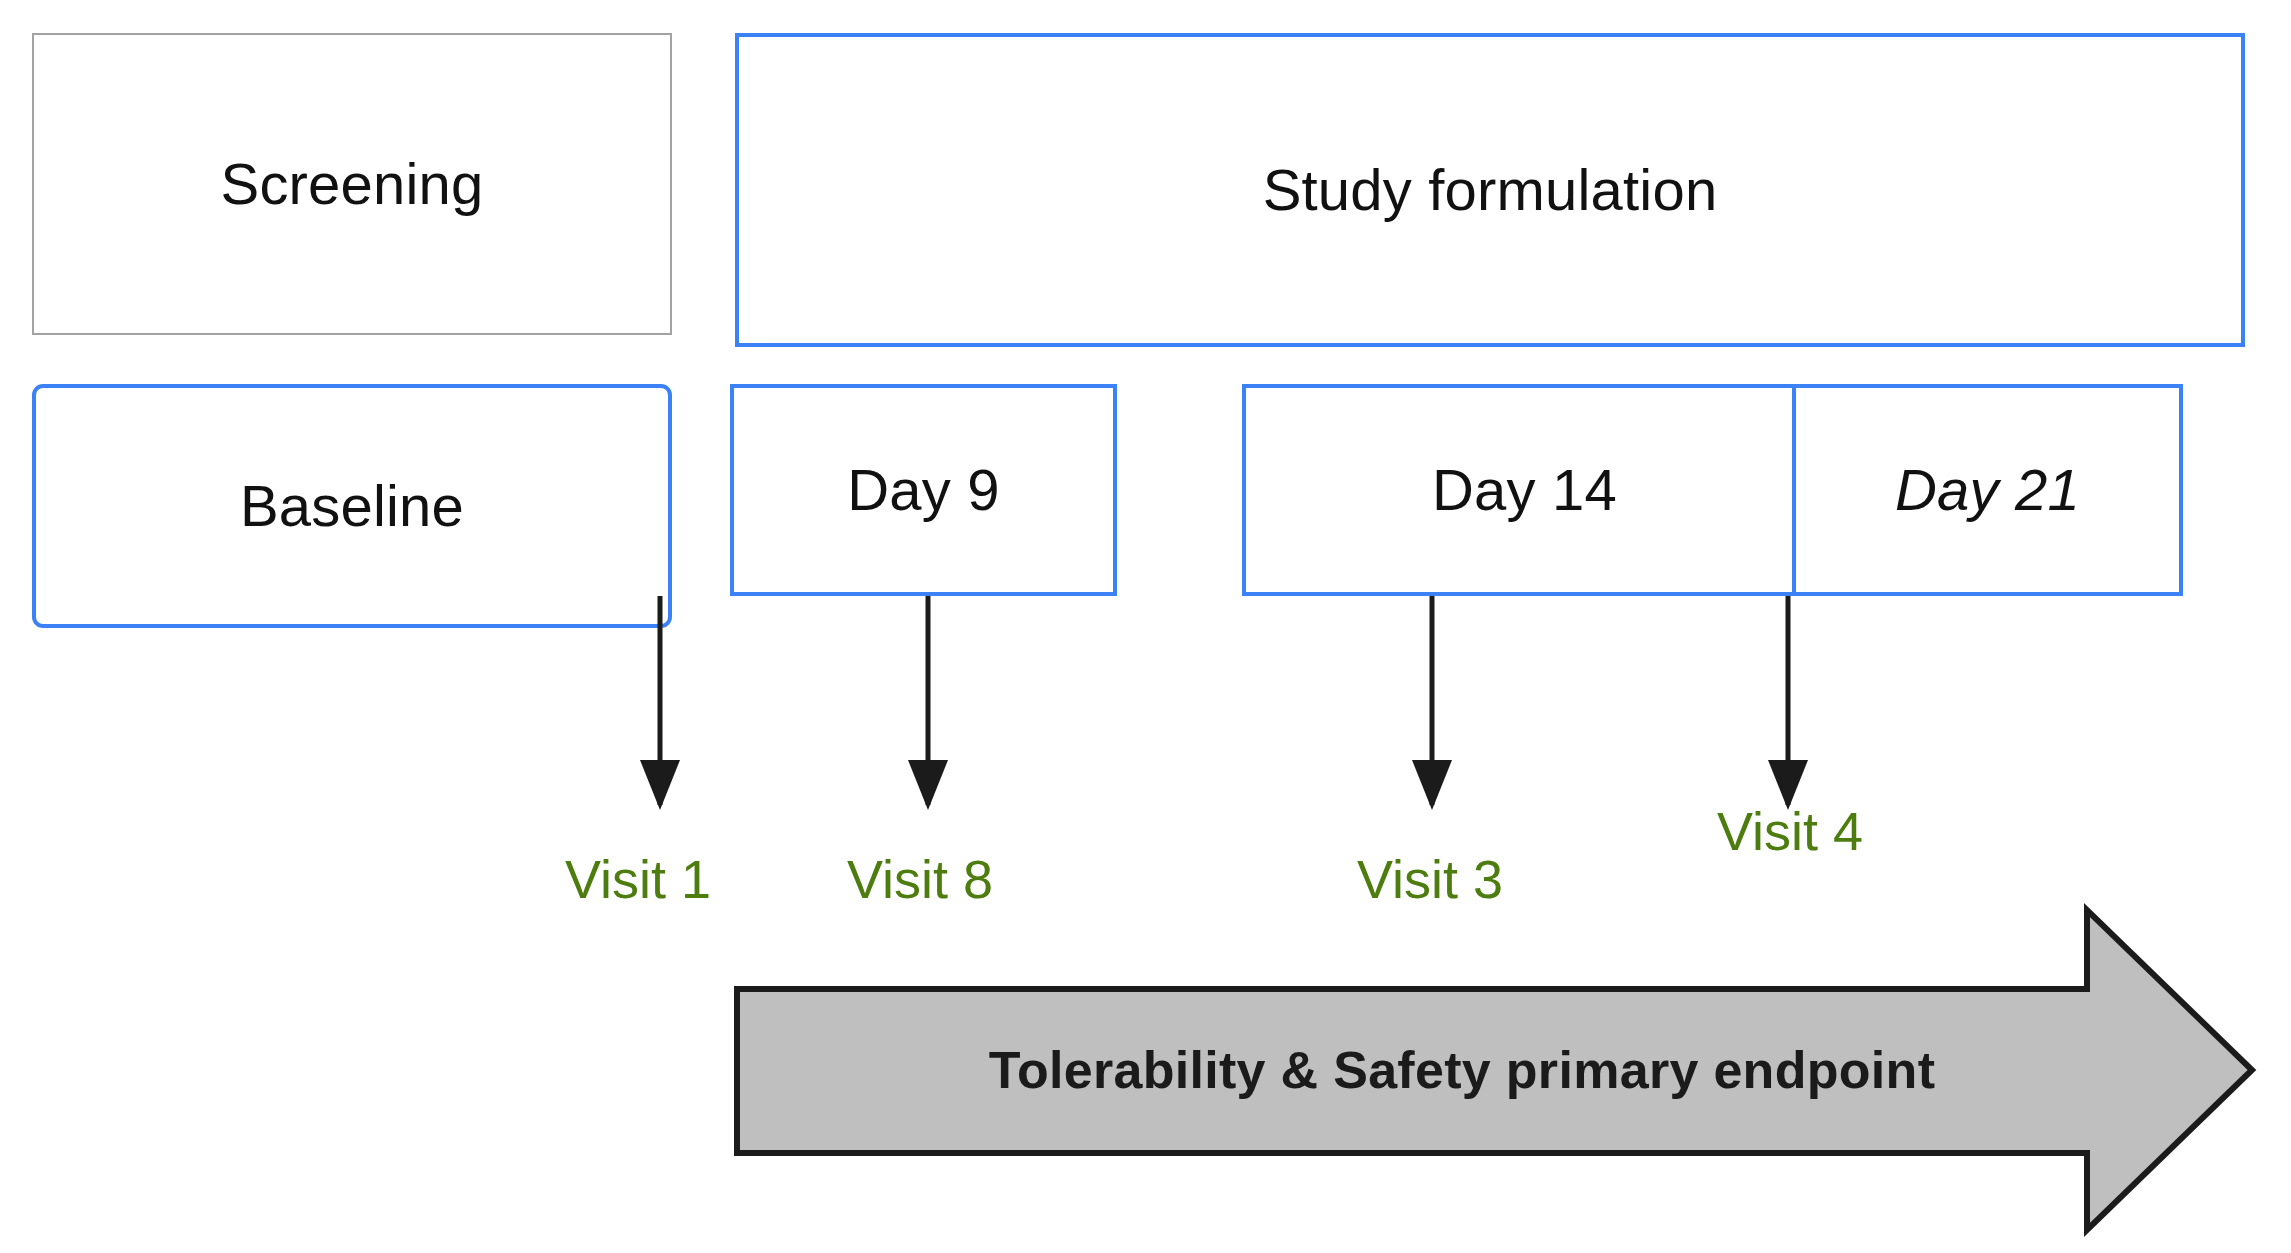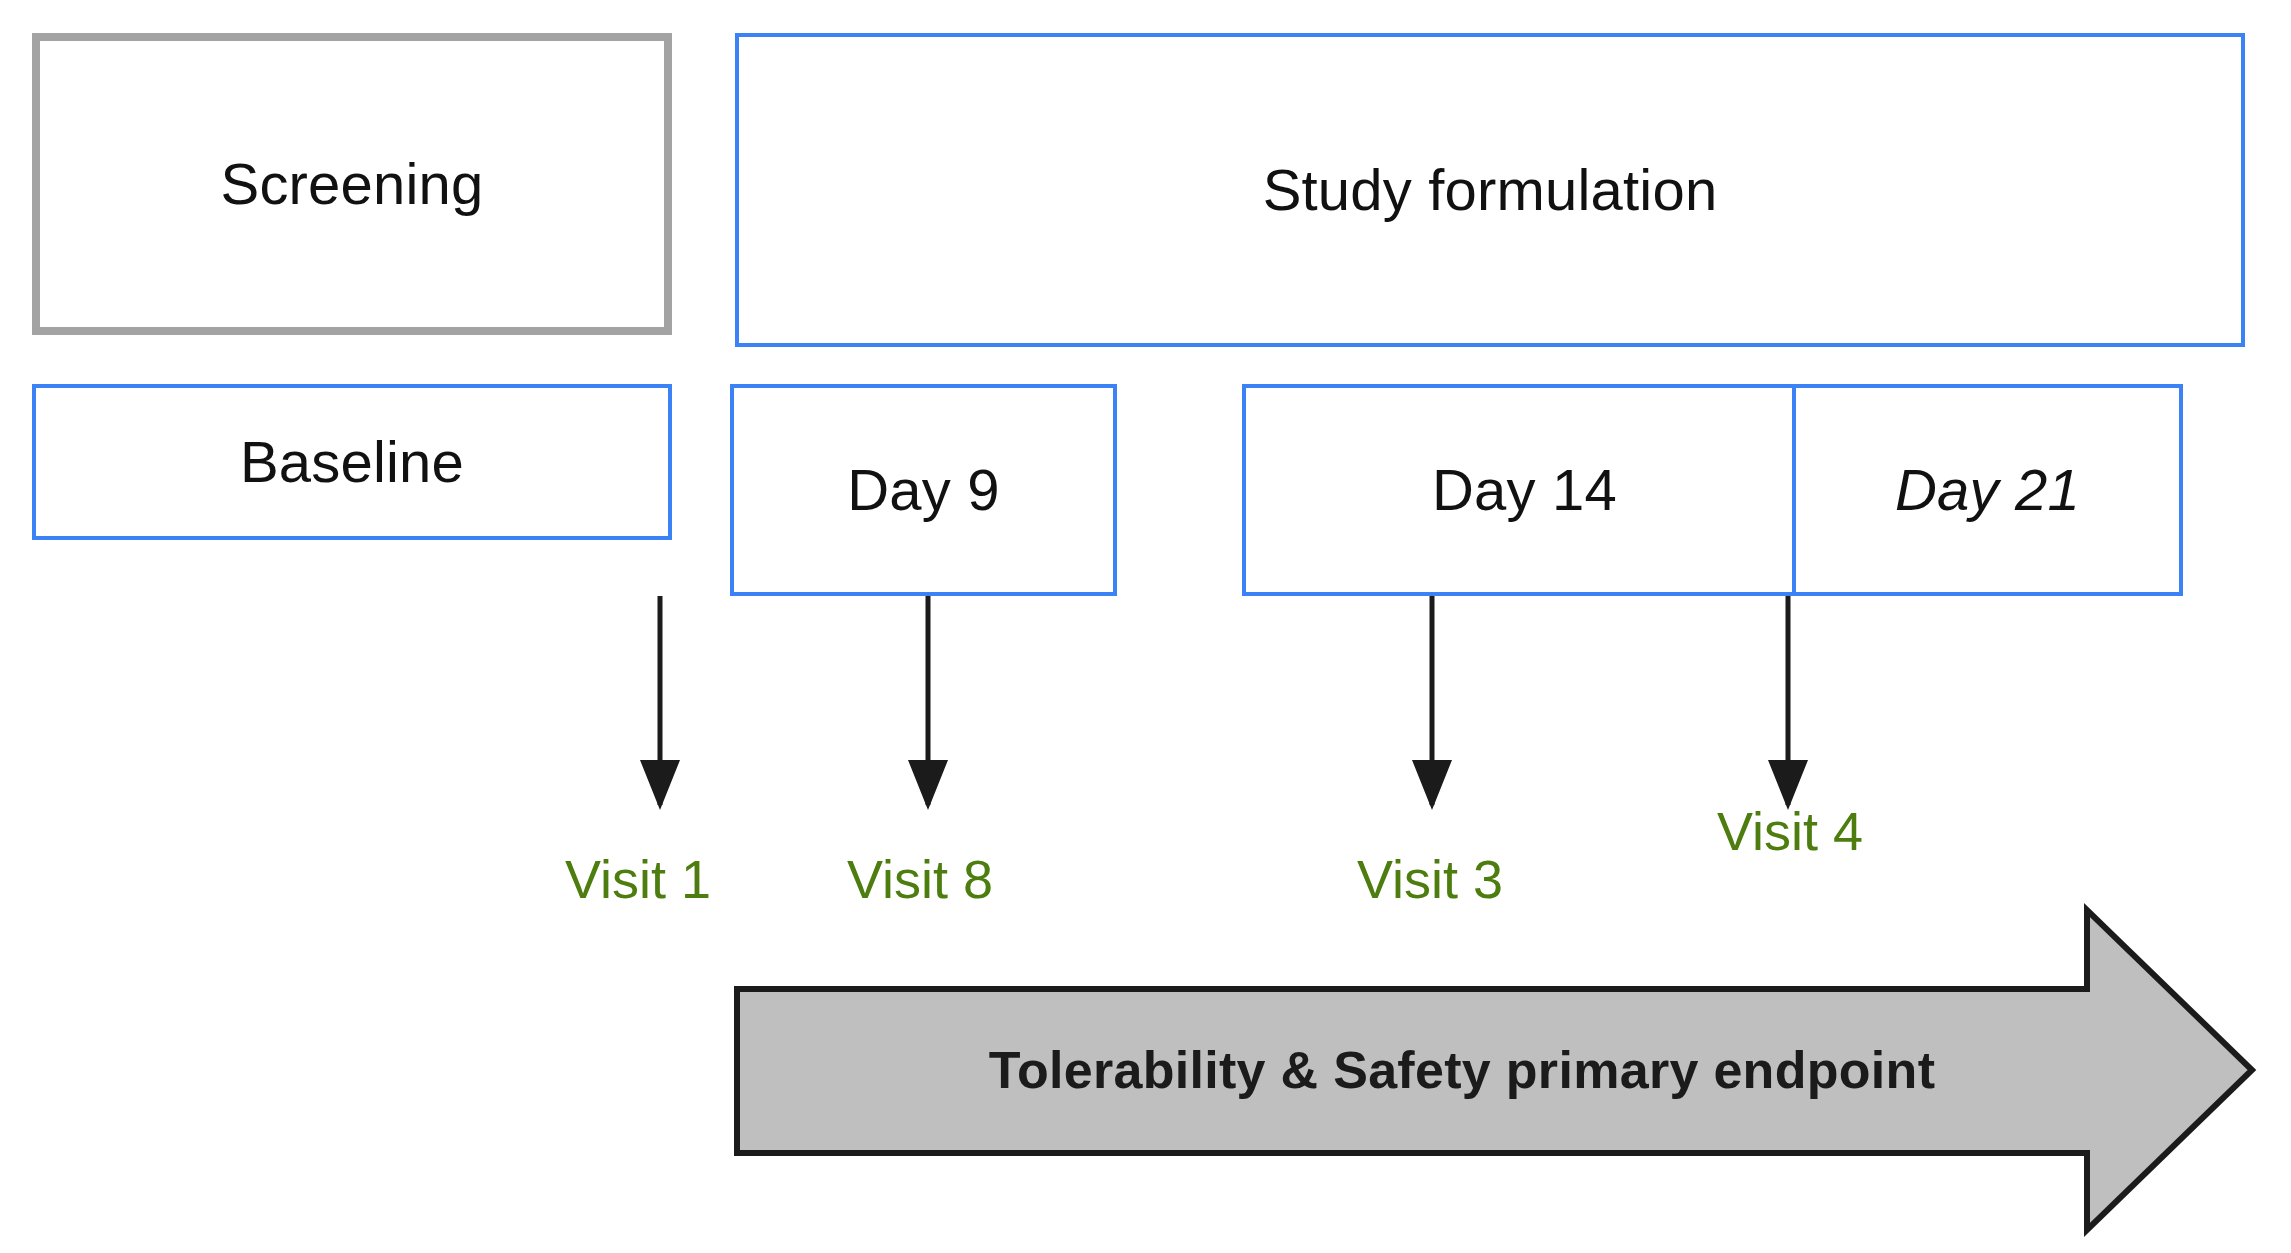--- a/index.html
+++ b/index.html
@@ -25,35 +25,35 @@
     display: flex;
     align-items: center;
     justify-content: center;
     color: #111111;
     line-height: 1;
   }
   .box.black {
     border: 4px solid #3b82f6;
   }
   .box.blue {
-    border: 8px solid #a3a3a3;
+    border: 2px solid #a3a3a3;
   }
   .box-label {
     font-size: 58px;
     font-weight: 400;
     letter-spacing: 0.2px;
     white-space: nowrap;
   }
 
   
   #box-screening { left: 32px;  top: 33px;  width: 640px;  height: 302px; }
   
   #box-study     { left: 735px; top: 33px;  width: 1510px; height: 314px; }
   
-  #box-baseline  { left: 32px;   top: 384px; width: 640px; height: 156px; }
+  #box-baseline  { left: 32px;   top: 384px; width: 640px; height: 244px; border-radius: 11px; }
   #box-day7      { left: 730px;  top: 384px; width: 387px; height: 212px; }
   #box-day14     { left: 1242px; top: 384px; width: 565px; height: 212px; }
   #box-day21     { left: 1792px; top: 384px; width: 391px; height: 212px; font-style: italic; }
 
   
   #connectors {
     position: absolute;
     left: 0; top: 0;
     width: 2291px;
     height: 1253px;

